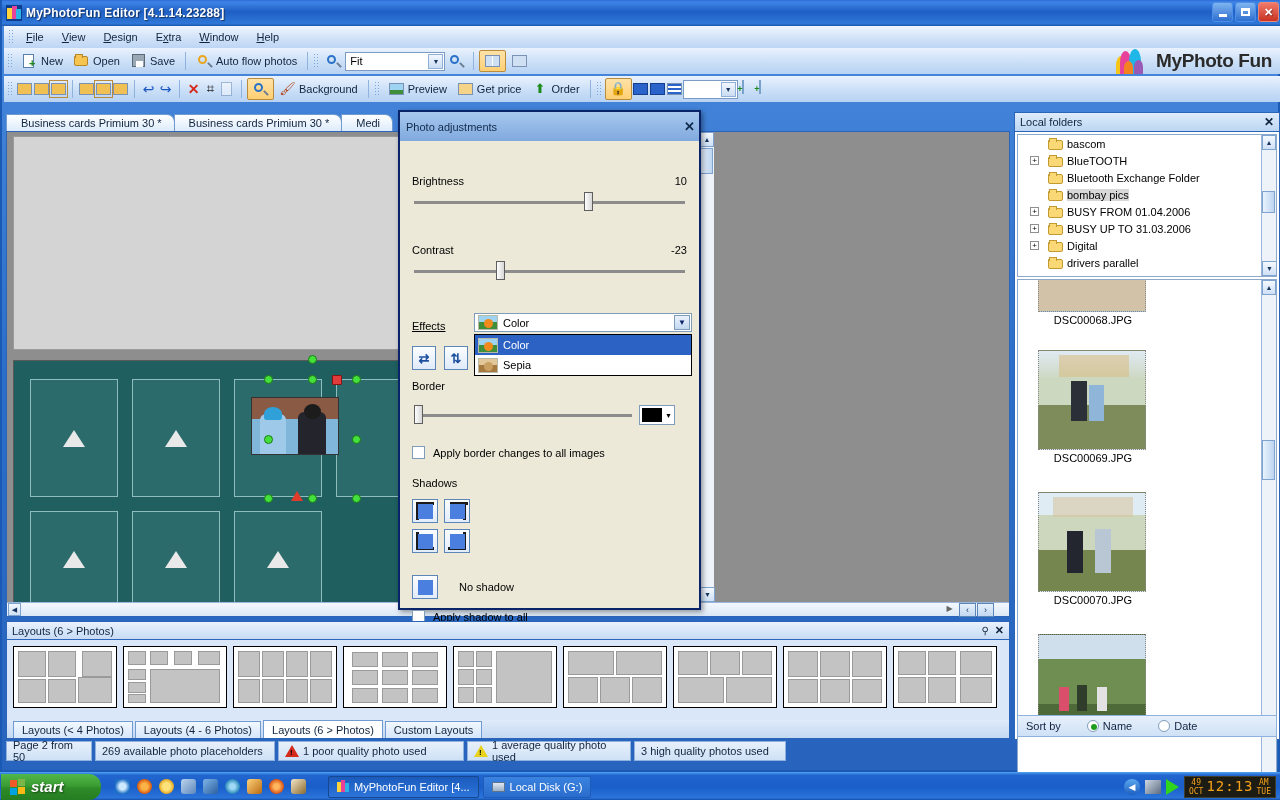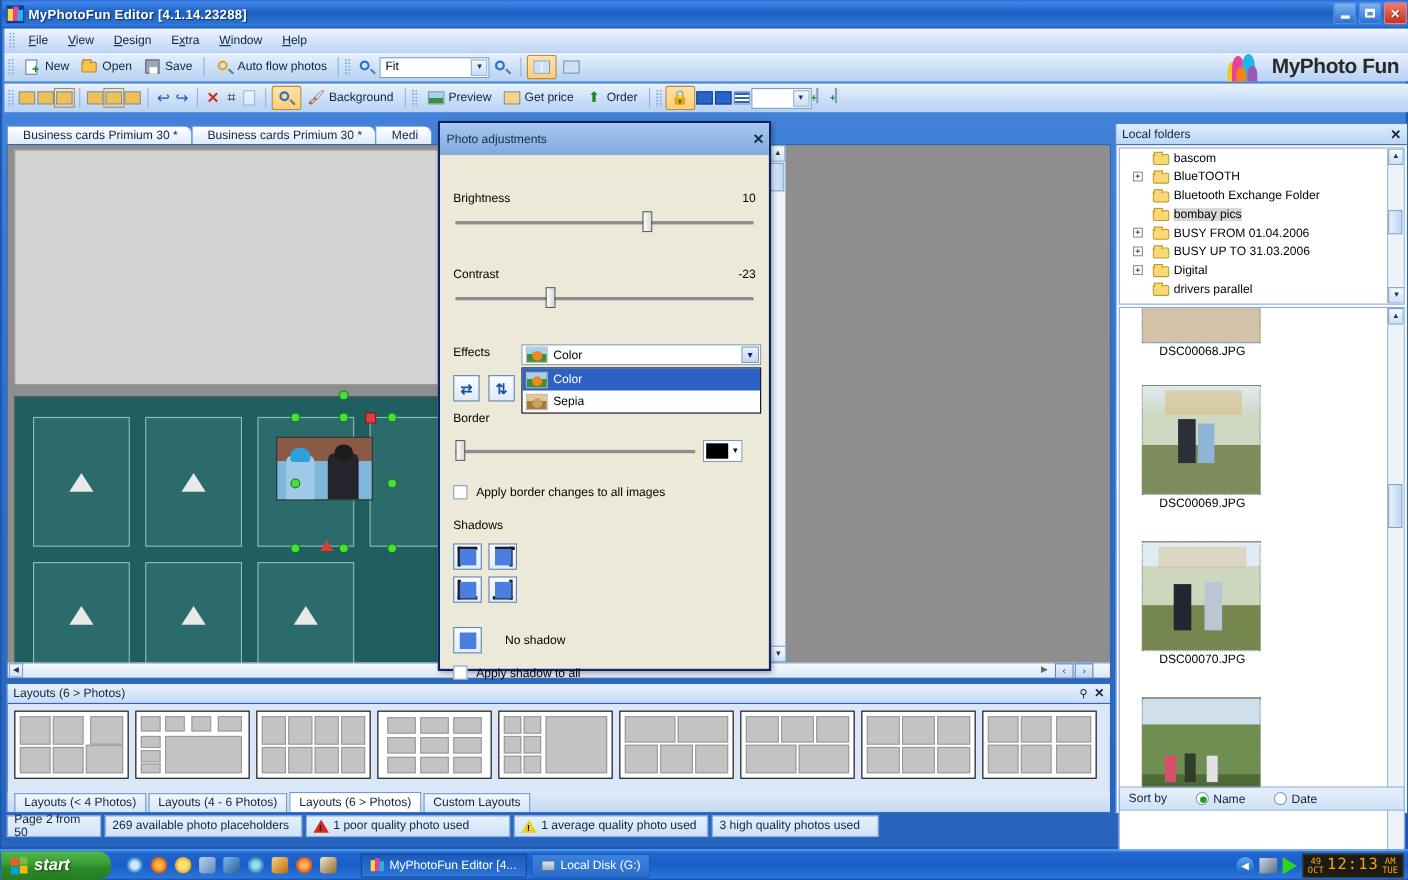--- a/index.html
+++ b/index.html
@@ -652,21 +652,21 @@
 
         <div class="slider-row" style="margin-top:40px;">
           <span class="lbl">Contrast</span>
           <span class="lbl">-23</span>
         </div>
         <div class="slider-track">
           <div class="slider-thumb" style="left:82px;"></div>
         </div>
 
         <div style="position:relative;margin-top:40px;display:flex;align-items:flex-start;gap:12px;">
-          <span class="lbl" style="margin-top:2px;">Effects</span>
+          <span class="lbl" style="margin-top:7px;text-decoration:underline;">Effects</span>
           <div class="combo" style="position:absolute;left:62px;top:0;">
             <span class="thumb-ico ti-color"></span>
             <span>Color</span>
             <span class="arrow">▼</span>
           </div>
           <div class="dropdown" style="left:62px;top:21px;">
             <div class="dd-item sel">
               <span class="thumb-ico ti-color"></span>
               <span>Color</span>
             </div>
@@ -848,21 +848,21 @@
       <div class="sb-cell" style="width:86px;">
         <span>Page 2 from 50</span>
       </div>
       <div class="sb-cell" style="width:180px;">
         <span>269 available photo placeholders</span>
       </div>
       <div class="sb-cell" style="width:186px;">
         <span class="tri-warn red"></span>
         <span>1 poor quality photo used</span>
       </div>
-      <div class="sb-cell" style="width:177px;">
+      <div class="sb-cell" style="width:164px;">
         <span class="tri-warn"></span>
         <span>1 average quality photo used</span>
       </div>
       <div class="sb-cell" style="width:152px;">
         <span>3 high quality photos used</span>
       </div>
     </div>
 
     <div class="dock">
       <div class="dock-title">

